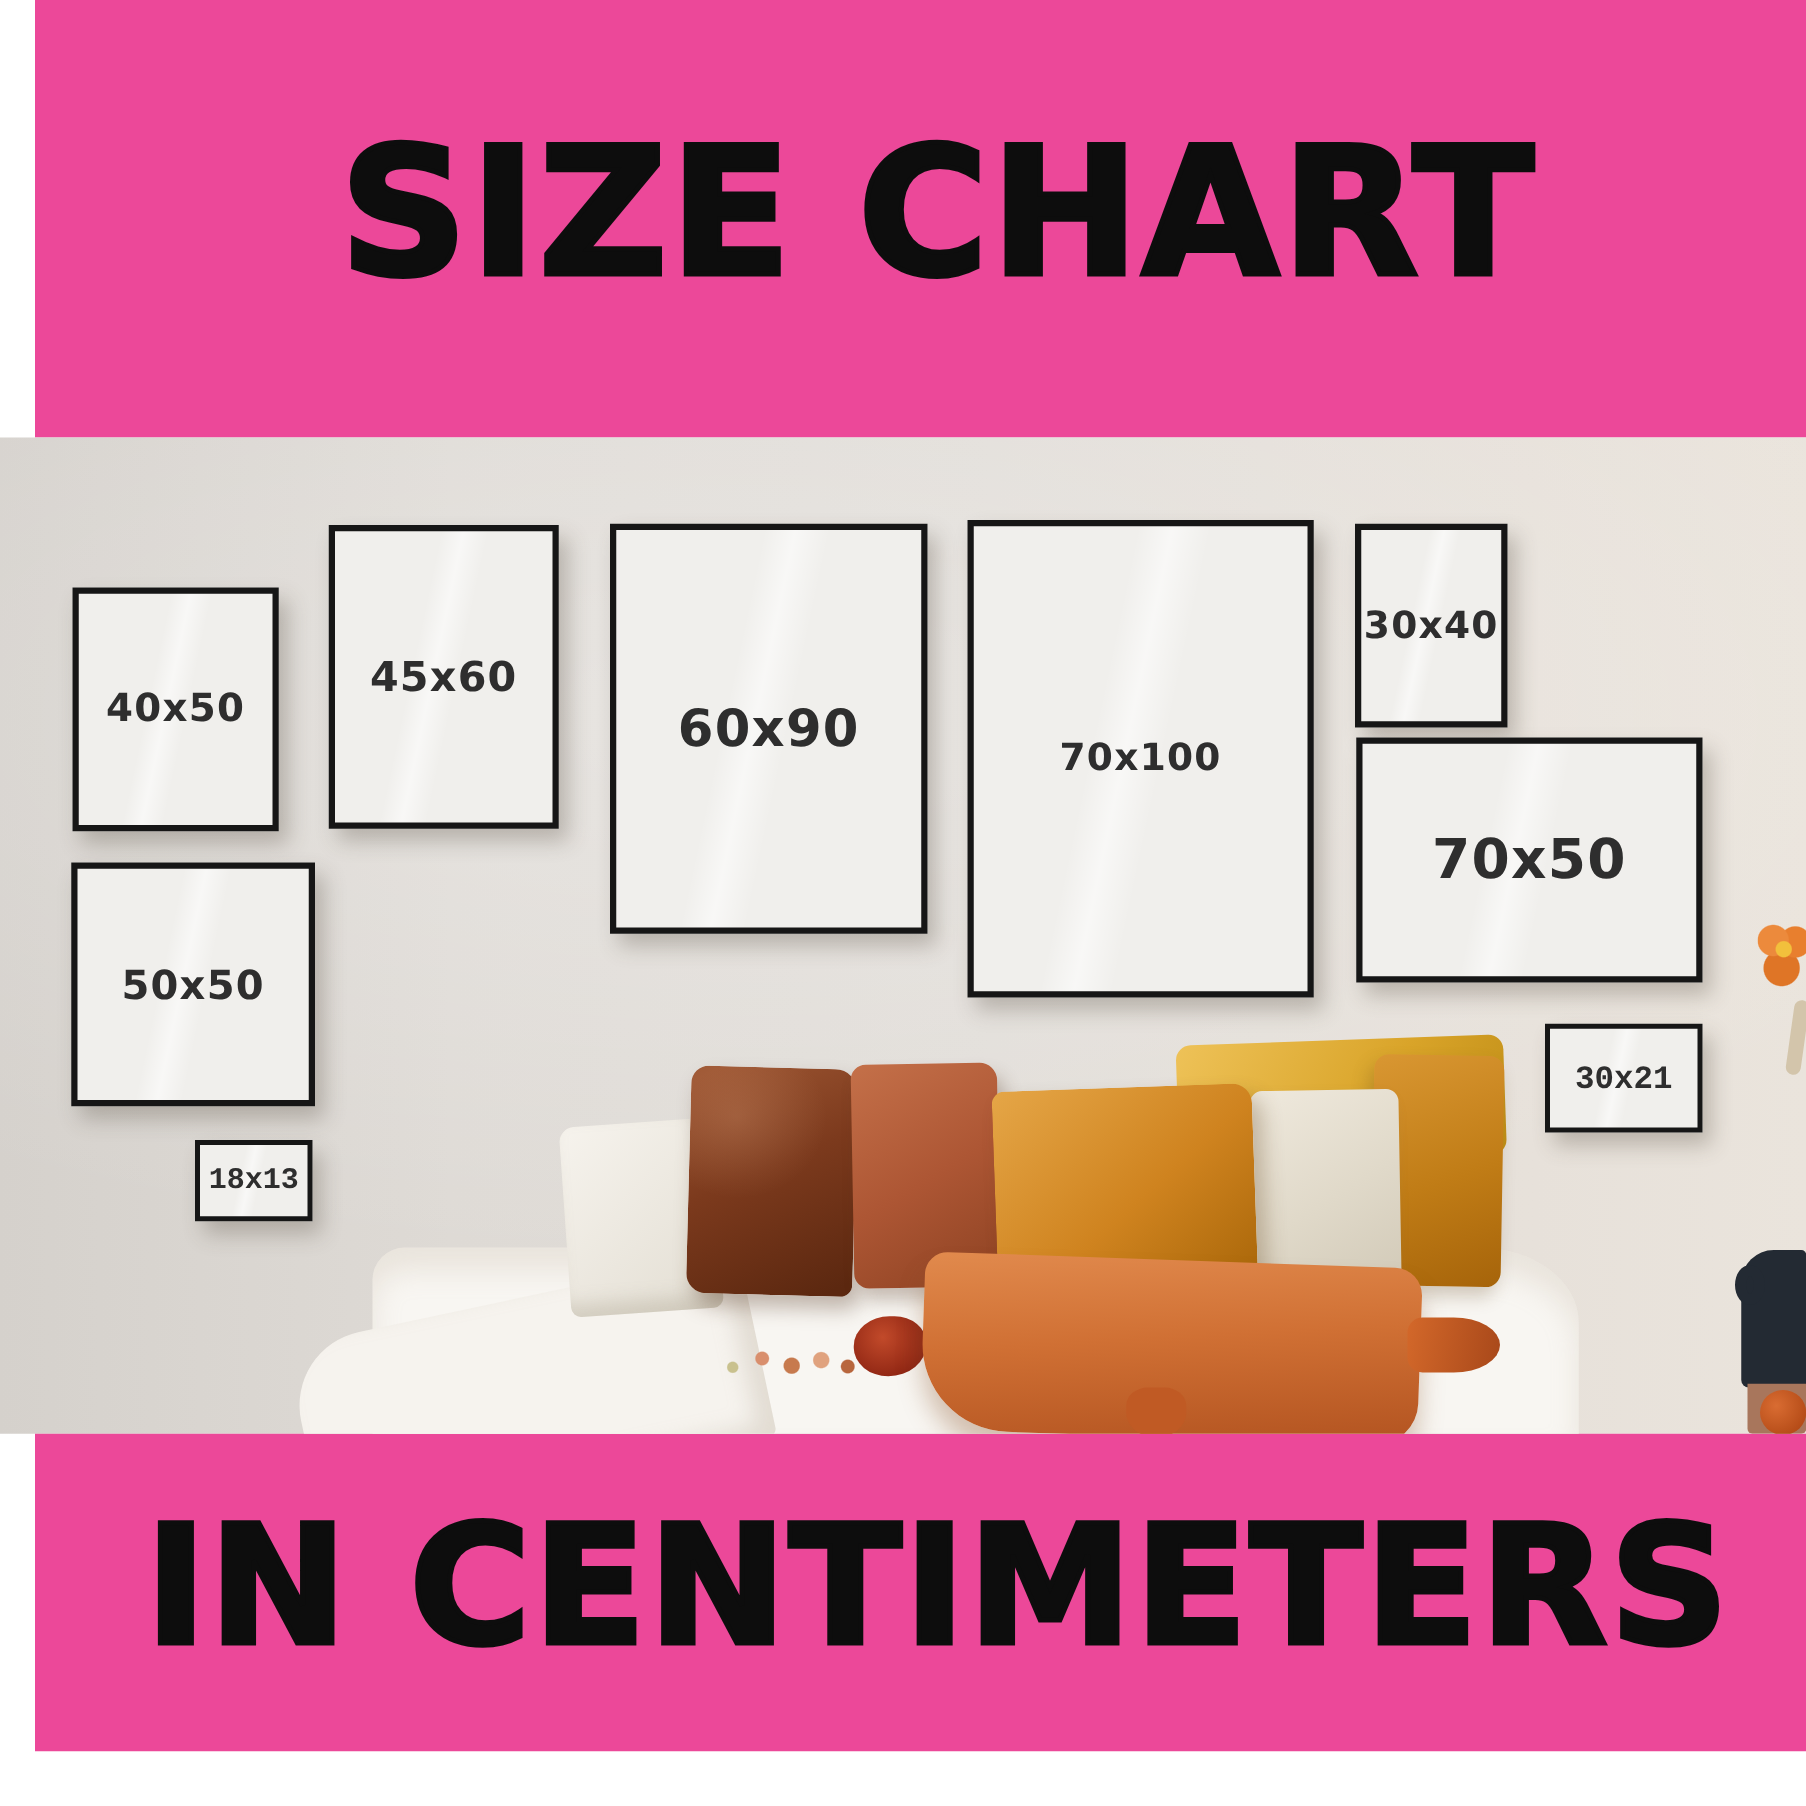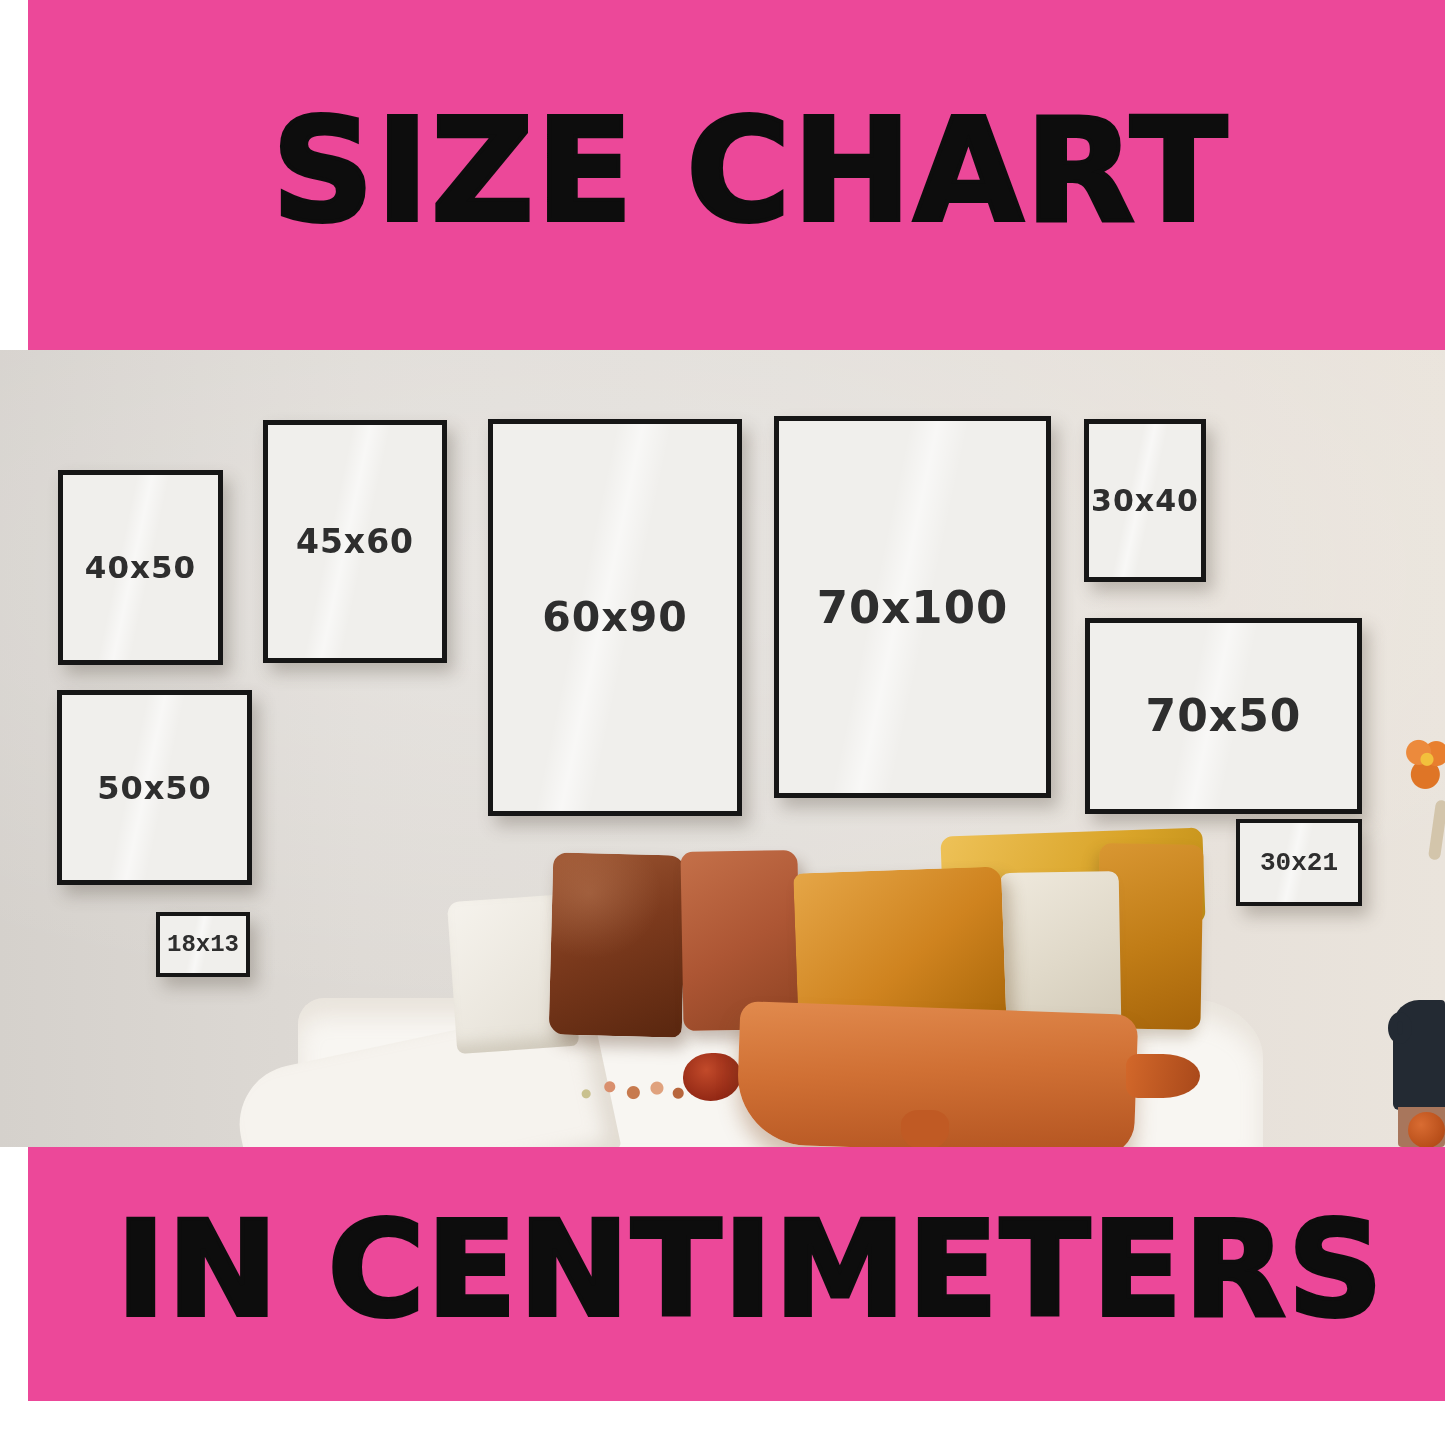--- a/index.html
+++ b/index.html
@@ -27,27 +27,27 @@
       linear-gradient(102deg, rgba(255,255,255,0) 38%, rgba(255,255,255,0.55) 46%, rgba(255,255,255,0) 55%),
       #f0efec;
     box-shadow:7px 10px 16px rgba(80,68,56,0.30);
     display:flex;align-items:center;justify-content:center;z-index:3;}
   .frame .lbl{font-weight:bold;color:#2e2e2e;line-height:1;letter-spacing:1px;}
   .frame-sm{border-width:4px;}
   .mono .lbl{font-family:"Liberation Mono","DejaVu Sans Mono",monospace;letter-spacing:0;}
 
   .f-40x50 {left:58px;  top:120px; width:165px; height:195px;} .f-40x50 .lbl{font-size:31px;}
   .f-45x60 {left:263px; top:70px;  width:184px; height:243px;} .f-45x60 .lbl{font-size:33px;}
-  .f-60x90 {left:488px; top:69px;  width:254px; height:397px;} .f-60x90 .lbl{font-size:41px;}
-  .f-70x100{left:774px; top:66px;  width:277px; height:382px;} .f-70x100 .lbl{font-size:45px;}
+  .f-60x90 {left:488px; top:69px;  width:254px; height:328px;} .f-60x90 .lbl{font-size:41px;}
+  .f-70x100{left:774px; top:66px;  width:277px; height:382px;} .f-70x100 .lbl{font-size:30px;}
   .f-30x40 {left:1084px;top:69px;  width:122px; height:163px;} .f-30x40 .lbl{font-size:30px;}
   .f-30x30 {left:1235px;top:107px; width:122px; height:123px;} .f-30x30 .lbl{font-size:28px;}
   .f-50x50 {left:57px;  top:340px; width:195px; height:195px;} .f-50x50 .lbl{font-size:32px;}
   .f-40x60 {left:283px; top:339px; width:164px; height:247px;} .f-40x60 .lbl{font-size:33px;}
-  .f-70x50 {left:1085px;top:268px; width:277px; height:196px;} .f-70x50 .lbl{font-size:44px;}
+  .f-70x50 {left:1085px;top:240px; width:277px; height:196px;} .f-70x50 .lbl{font-size:44px;}
   .f-30x21 {left:1236px;top:469px; width:126px; height:87px;}  .f-30x21 .lbl{font-size:26px;}
   .f-18x13 {left:156px; top:562px; width:94px;  height:65px;}  .f-18x13 .lbl{font-size:24px;}
 
   
   .scene{position:absolute;inset:0;z-index:4;pointer-events:none;}
   .scene > div{position:absolute;}
 
   .bed-base{left:298px;top:648px;width:965px;height:150px;background:#f8f6f2;
     border-radius:26px 80px 0 0 / 26px 60px 0 0;
     box-shadow:inset 0 18px 22px rgba(190,175,155,0.25);}

